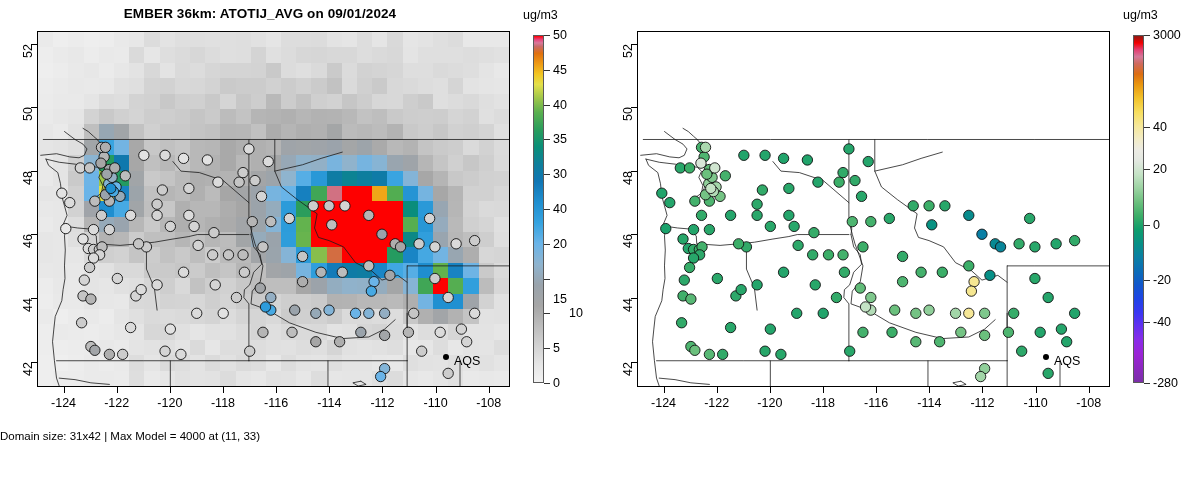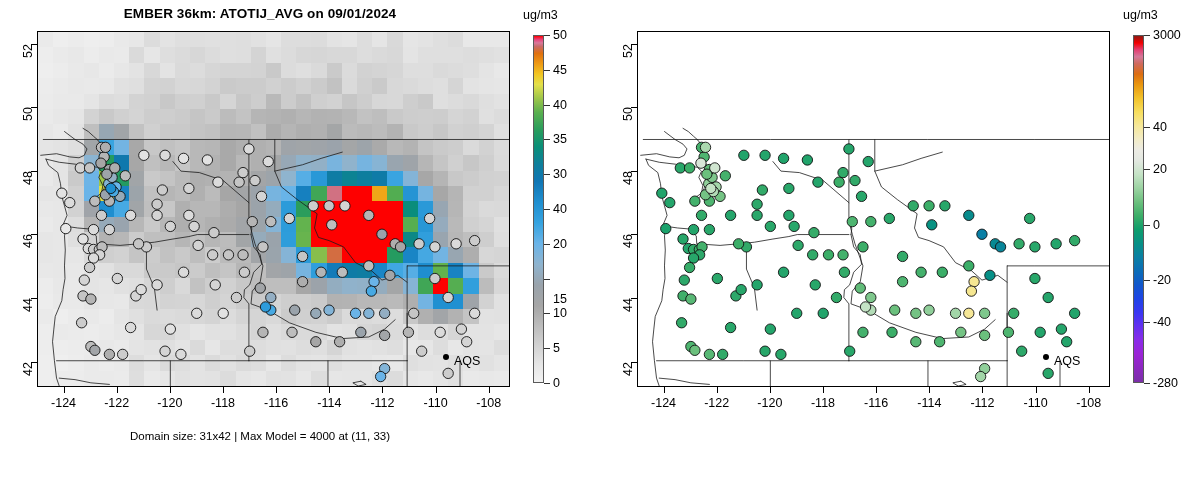--- a/index.html
+++ b/index.html
@@ -27,21 +27,21 @@
   .xaxis{left:37px;top:387px;width:473px;height:40px;}
   .yaxis{left:0px;top:31px;width:37px;height:356px;}
   .tick-x{position:absolute;top:0;width:1px;height:6px;background:#000;}
   .tick-x-lab{position:absolute;top:9px;font-size:12.5px;transform:translateX(-50%);
               white-space:nowrap;}
   .tick-y{position:absolute;right:0;height:1px;width:6px;background:#000;}
   .tick-y-lab{position:absolute;right:9px;font-size:12.5px;white-space:nowrap;
               transform-origin:100% 50%;transform:rotate(-90deg) translate(50%,0);}
 
   
-  .caption{position:absolute;left:0;top:429px;width:520px;text-align:center;
+  .caption{position:absolute;left:0;top:429px;width:520px;text-align:left;
            font-size:11.5px;line-height:14px;}
 
   
   .cbar-wrap{position:absolute;top:31px;width:90px;height:360px;}
   .cbar-wrap.l{left:520px;}
   .cbar-wrap.r{left:520px;}
   .cbar-unit{position:absolute;top:-23px;left:3px;font-size:12.5px;white-space:nowrap;}
   .cbar{position:absolute;left:13px;top:4px;width:11px;height:348px;
         border:1px solid #5a5a5a;box-sizing:border-box;}
   .cbar-ticks{position:absolute;left:24px;top:4px;width:66px;height:348px;}
@@ -1001,21 +1001,21 @@
 
     <div class="cbar-wrap l">
       <div class="cbar-unit">ug/m3</div>
       <div class="cbar" id="cbarL" style="background: linear-gradient(to top, rgb(242, 242, 242) 0%, rgb(230, 230, 230) 5%, rgb(212, 212, 212) 10%, rgb(189, 189, 189) 16%, rgb(166, 166, 166) 22%, rgb(154, 163, 171) 28%, rgb(143, 180, 207) 34%, rgb(106, 180, 232) 40%, rgb(53, 163, 224) 46%, rgb(31, 143, 208) 52%, rgb(16, 118, 180) 58%, rgb(14, 127, 155) 63%, rgb(10, 143, 120) 68%, rgb(42, 157, 92) 73%, rgb(91, 176, 79) 78%, rgb(158, 198, 74) 82%, rgb(228, 224, 74) 86%, rgb(242, 197, 33) 89%, rgb(238, 154, 20) 92%, rgb(224, 112, 15) 95%, rgb(201, 106, 106) 97%, rgb(217, 121, 156) 98%, rgb(232, 65, 122) 99%, rgb(254, 0, 0) 100%);"></div>
       <div class="cbar-ticks" id="cbticksL">
           <div class="cb-tick" style="top: 348px;"></div>
           <div class="cb-lab" style="top: 348px;">0</div>
           <div class="cb-tick" style="top: 313.2px;"></div>
           <div class="cb-lab" style="top: 313.2px;">5</div>
           <div class="cb-tick" style="top: 278.4px;"></div>
-          <div class="cb-lab" style="top: 278.4px;">10</div>
+          <div class="cb-lab" style="top: 278.4px; margin-left: 16px;">10</div>
           <div class="cb-tick" style="top: 243.6px;"></div>
           <div class="cb-lab" style="top: 243.6px; margin-top: 20px;">15</div>
           <div class="cb-tick" style="top: 208.8px;"></div>
           <div class="cb-lab" style="top: 208.8px;">20</div>
           <div class="cb-tick" style="top: 174px;"></div>
           <div class="cb-lab" style="top: 174px;">40</div>
           <div class="cb-tick" style="top: 139.2px;"></div>
           <div class="cb-lab" style="top: 139.2px;">30</div>
           <div class="cb-tick" style="top: 104.4px;"></div>
           <div class="cb-lab" style="top: 104.4px;">35</div>

